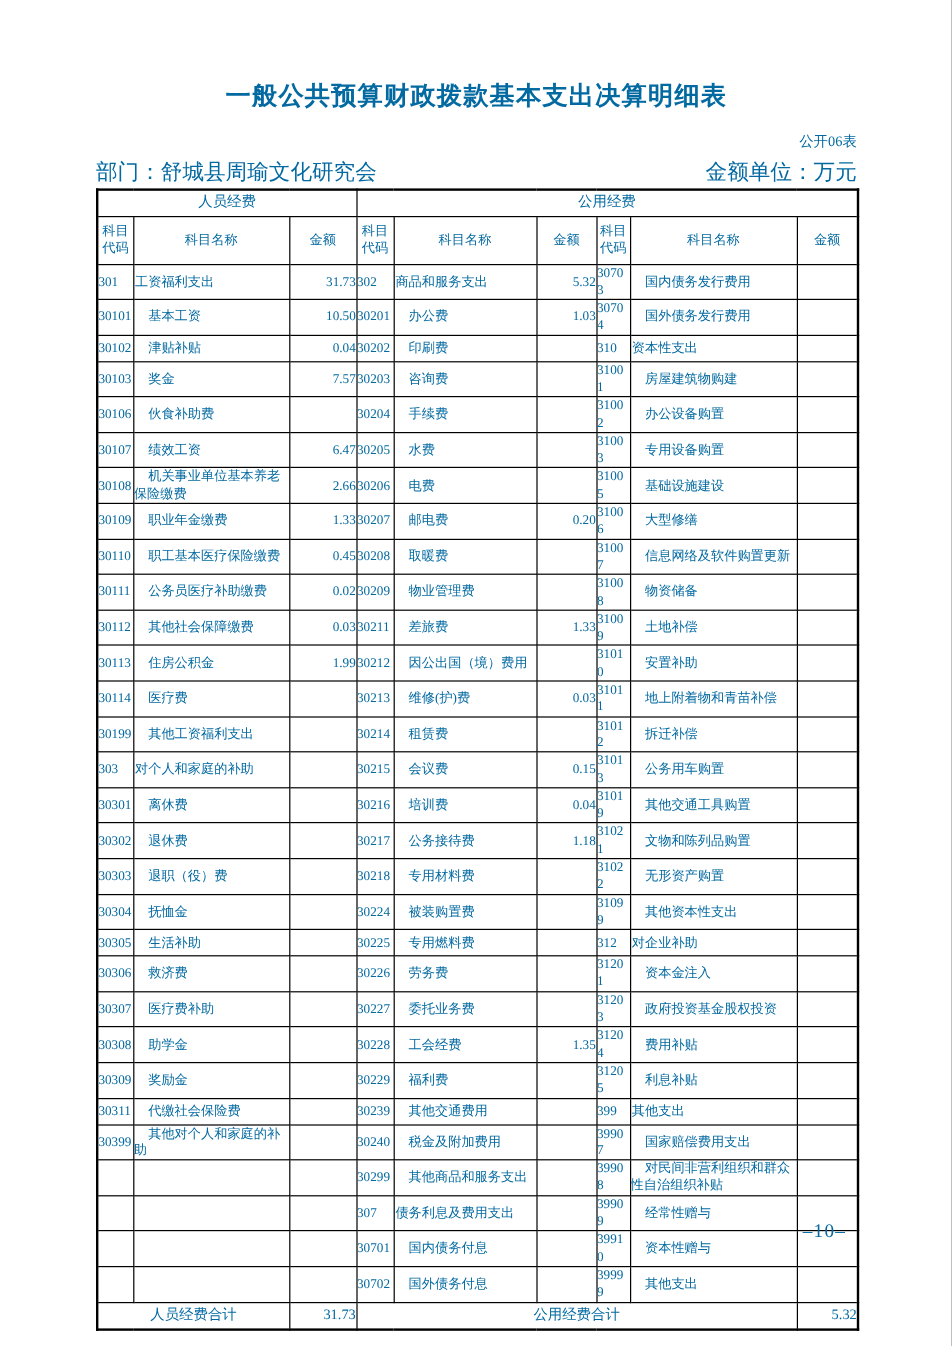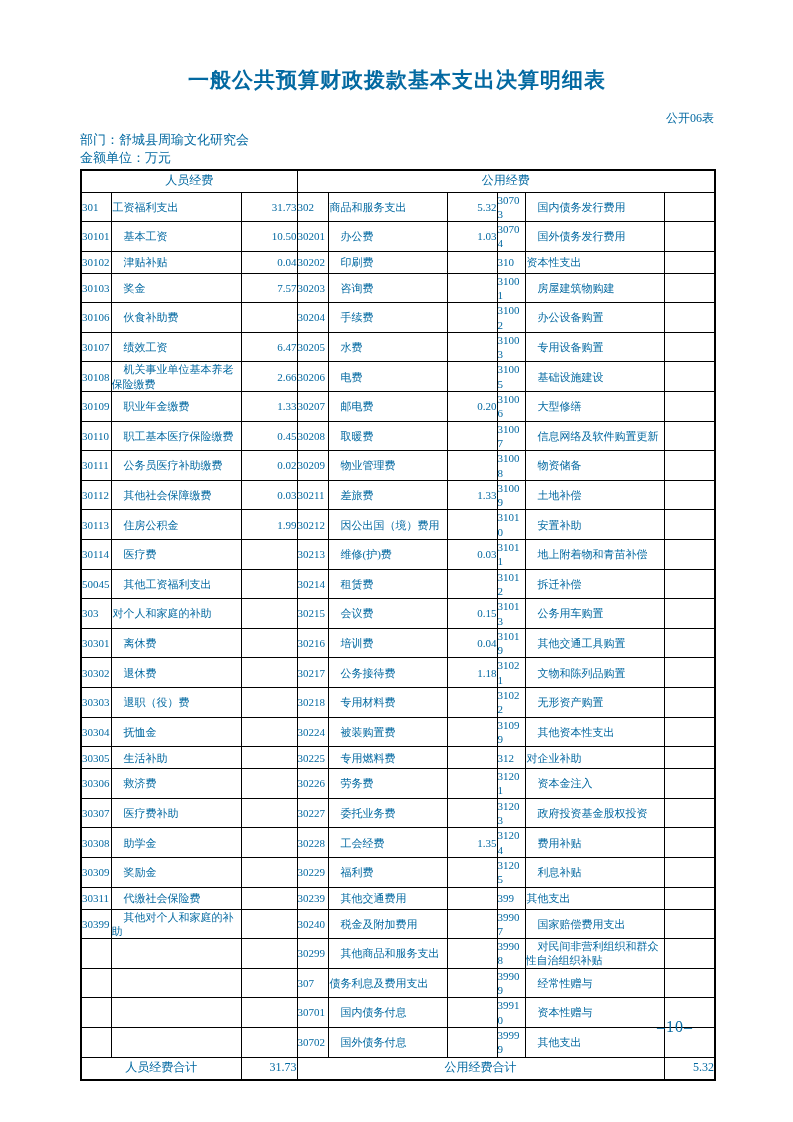--- a/index.html
+++ b/index.html
@@ -11,21 +11,21 @@
   }
   .content { position:absolute; left:80px; top:0; width:634px; }
   .title {
     margin-top:66px; text-align:center;
     font-family:"Liberation Sans","DejaVu Sans",sans-serif;
     font-weight:bold; font-size:21px; letter-spacing:1px; white-space:nowrap;
   }
   .table-code { text-align:right; font-size:12px; margin-top:16px; }
   .meta-row {
     display:flex; justify-content:space-between;
-    font-size:13px; margin-top:4px; margin-bottom:2px;flex-direction:column;
+    font-size:18px; margin-top:4px; margin-bottom:2px;
   }
   table.budget {
     border-collapse:collapse; table-layout:fixed; width:634px;
     border:2px solid #000;
   }
   table.budget th, table.budget td {
     border:1px solid #000; padding:0; overflow:hidden;
     font-size:11px; line-height:1.3; vertical-align:middle;
     word-break:break-all; font-weight:normal;
   }
@@ -36,21 +36,21 @@
   td.name { text-align:left; }
   td.name.parent { text-indent:1px; }
   td.name.child  { text-indent:12px; }
   td.amt { text-align:right; padding-right:2px; }
   tfoot td { height:23px; font-weight:bold; border-top:2px solid #000; }
   tfoot td.label {
     text-align:center;
     font-family:"Liberation Sans","DejaVu Sans",sans-serif; font-size:12px;
   }
   tfoot td.amt { font-size:12px; }
-  .pageno { position:absolute; right:100px; top:1018px; font-size:16px; letter-spacing:1px; }
+  .pageno { position:absolute; right:88px; top:1018px; font-size:16px; letter-spacing:1px; }
 </style>
 </head>
 <body>
 
 <div class="page">
   <div class="content">
 
     <div class="title">一般公共预算财政拨款基本支出决算明细表</div>
 
     <div class="table-code">公开06表</div>
@@ -70,20 +70,31 @@
           <col style="width:50px">
         <col style="width:28px">
           <col style="width:139px">
           <col style="width:51px">
       </colgroup>
       <thead>
         <tr class="group-row">
           <th colspan="3">人员经费</th>
           <th colspan="6">公用经费</th>
         </tr>
+        <tr class="cols-row">
+          <th>科目代码</th>
+          <th>科目名称</th>
+          <th>金额</th>
+          <th>科目代码</th>
+          <th>科目名称</th>
+          <th>金额</th>
+          <th>科目代码</th>
+          <th>科目名称</th>
+          <th>金额</th>
+        </tr>
       </thead>
       <tbody id="table-body">
           <tr>
             <td class="code">301</td>
             <td class="name parent">工资福利支出</td>
             <td class="amt">31.73</td>
             <td class="code">302</td>
             <td class="name parent">商品和服务支出</td>
             <td class="amt">5.32</td>
             <td class="code">30703</td>
@@ -216,21 +227,21 @@
             <td class="name child">医疗费</td>
             <td class="amt"></td>
             <td class="code">30213</td>
             <td class="name child">维修(护)费</td>
             <td class="amt">0.03</td>
             <td class="code">31011</td>
             <td class="name child">地上附着物和青苗补偿</td>
             <td class="amt"></td>
           </tr>
           <tr>
-            <td class="code">50045</td>
+            <td class="code">30199</td>
             <td class="name child">其他工资福利支出</td>
             <td class="amt"></td>
             <td class="code">30214</td>
             <td class="name child">租赁费</td>
             <td class="amt"></td>
             <td class="code">31012</td>
             <td class="name child">拆迁补偿</td>
             <td class="amt"></td>
           </tr>
           <tr>

